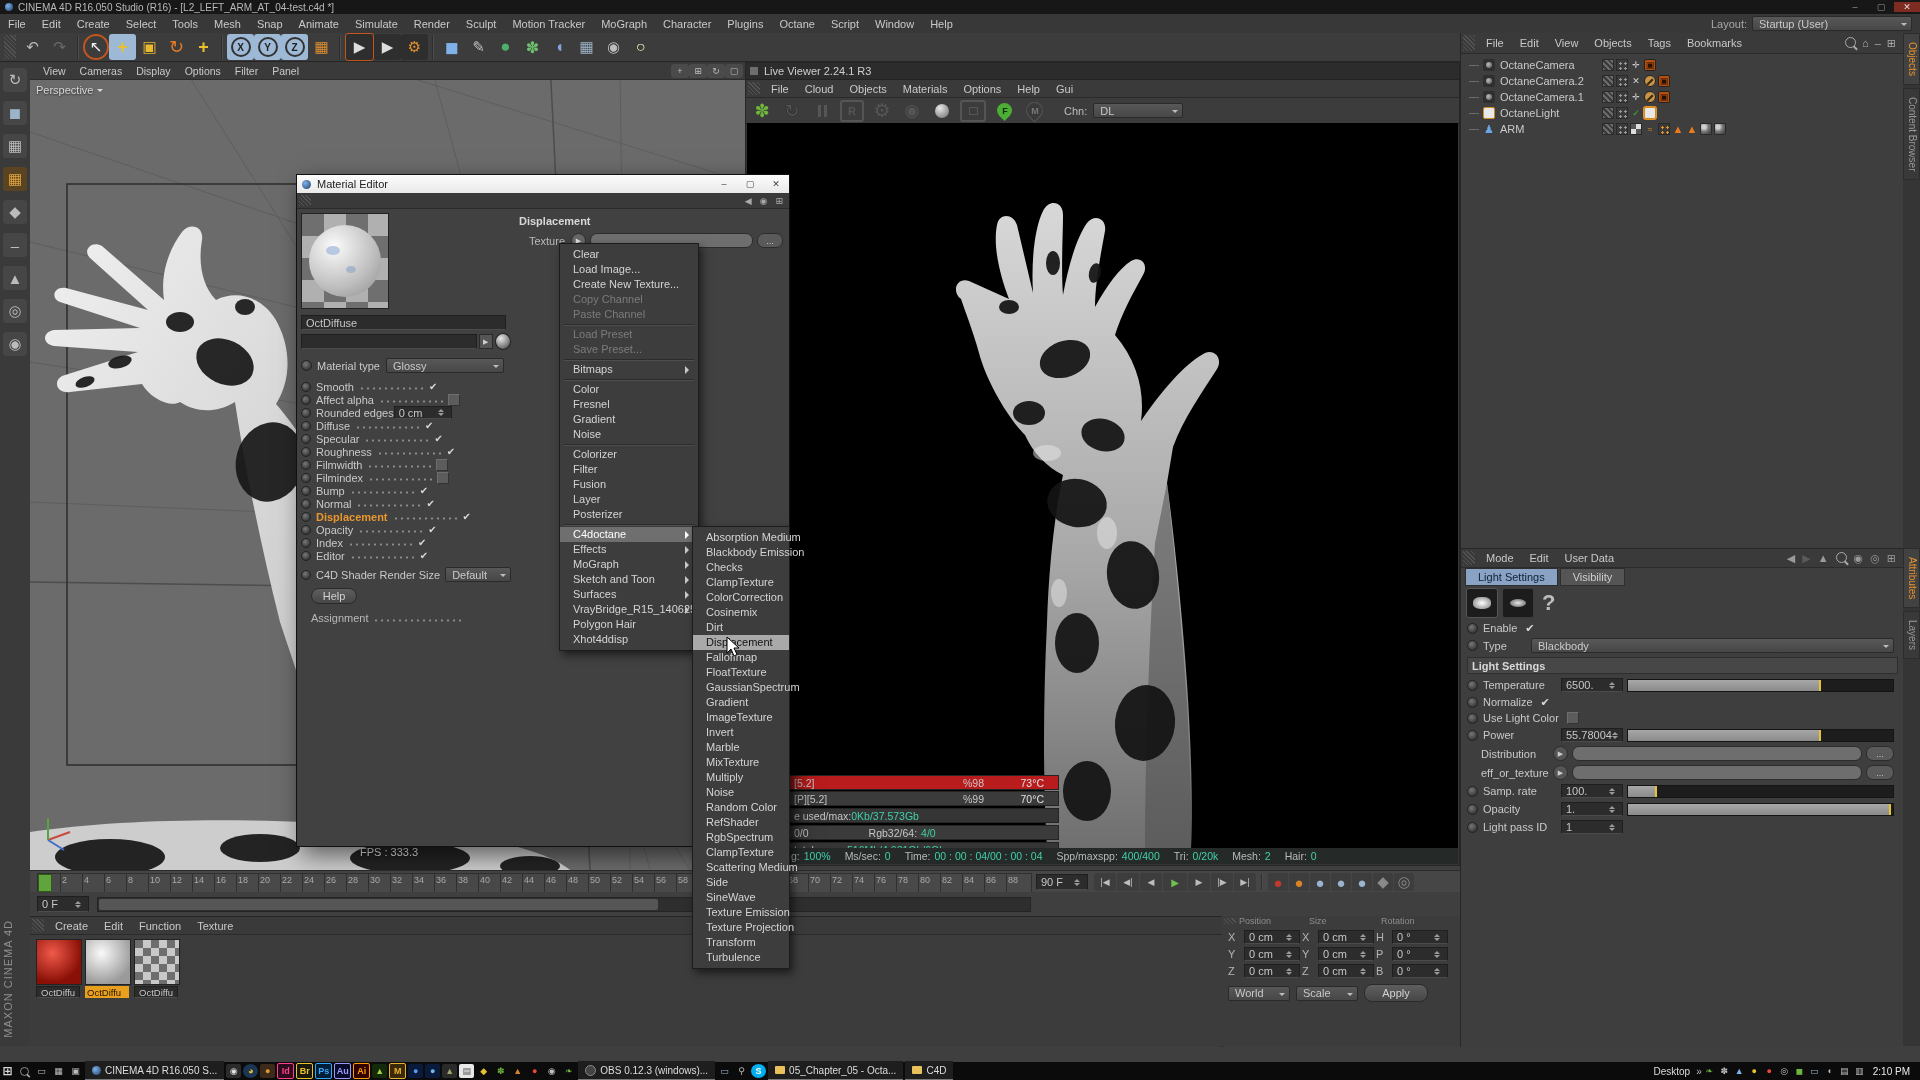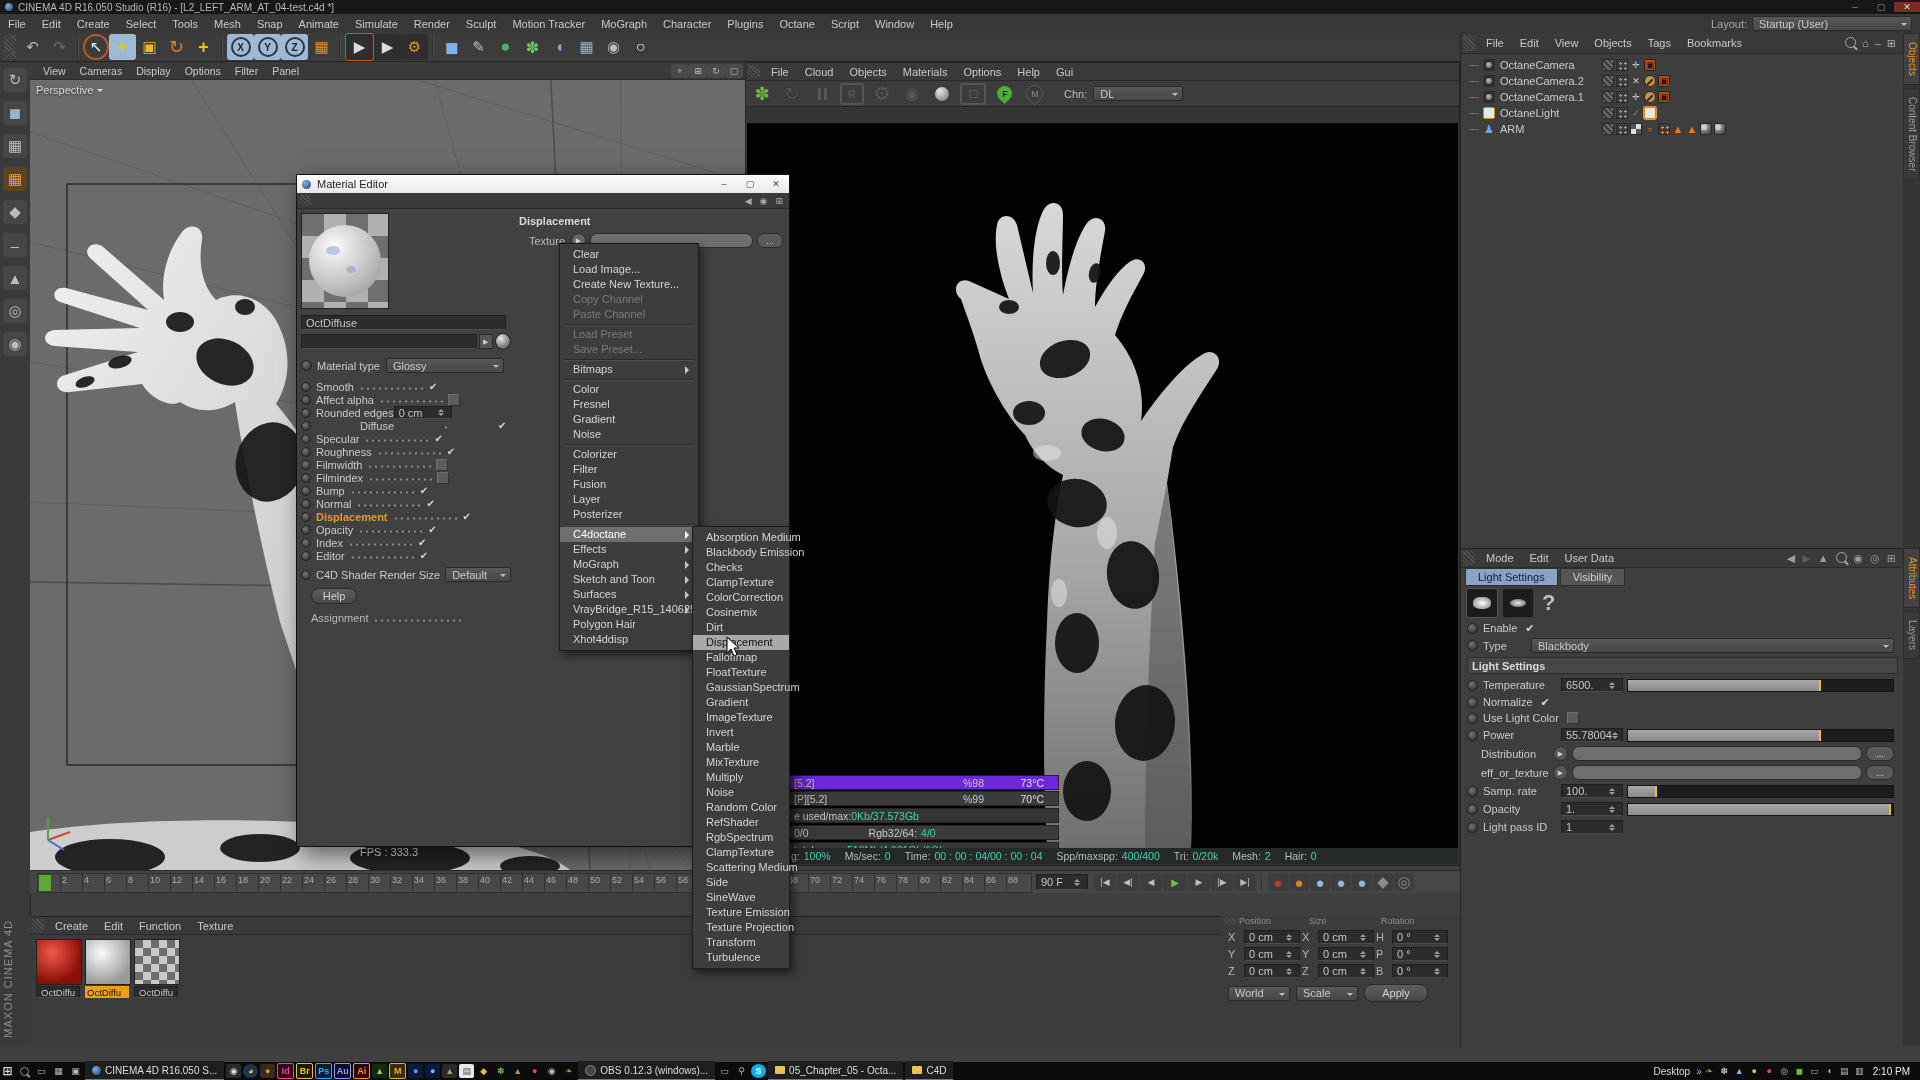--- a/index.html
+++ b/index.html
@@ -255,20 +255,24 @@
       </span>
     </div>
     <div class="abs row" style="left:6px;top:22px;color:#d8d8d8;text-shadow:0 1px 2px rgba(0,0,0,.6);">
       <span>Perspective</span>
       <i style="margin-left:4px;border:3px solid transparent;border-top-color:#d8d8d8;margin-top:3px;"></i>
     </div>
     <div class="abs" style="left:330px;bottom:12px;color:#e2e2e2;text-shadow:0 1px 2px rgba(0,0,0,.5);">FPS : 333.3</div>
   </div>
 
   <div class="abs" style="left:745px;top:62px;width:715px;height:804px;background:#353535;border:1px solid #262626;box-sizing:border-box;">
+    <div class="row" style="height:16px;background:#2c2c2c;padding-left:4px;border-bottom:1px solid #222;">
+      <span style="width:8px;height:8px;background:#6d6d6d;margin-right:6px;"></span>
+      <span style="color:#cfcfcf;">Live Viewer 2.24.1 R3</span>
+    </div>
     <div class="row" style="height:17px;background:#3a3a3a;border-bottom:1px solid #2a2a2a;">
       <span class="grip"></span>
       <div class="row" style="height:100%;">
 
       <span class="mi">File</span>
           <span class="mi">Cloud</span>
           <span class="mi">Objects</span>
           <span class="mi">Materials</span>
           <span class="mi">Options</span>
           <span class="mi">Help</span>
@@ -350,21 +354,21 @@
             <ellipse cx="312" cy="470" rx="8" ry="14"></ellipse>
           </g>
         </g>
       </svg>
 
       
       
       <div class="abs" style="left:42px;top:652px;width:270px;font-size:10.5px;">
         <div>
 
-            <div class="row" style="background:#6d28d9;border:1px solid #242424;height:13px;margin-bottom:1px;">
+            <div class="row" style="background:#b91c1c;border:1px solid #242424;height:13px;margin-bottom:1px;">
               <span style="width:120px;padding-left:4px;color:#c6c6c6;">[5.2]</span>
               <span style="width:70px;text-align:right;color:#c6c6c6;">%98</span>
               <span style="width:60px;text-align:right;color:#e0e0e0;padding-right:6px;">73°C</span>
             </div>
 
             <div class="row" style="background:#3b3b3b;border:1px solid #242424;height:13px;margin-bottom:1px;">
               <span style="width:120px;padding-left:4px;color:#c6c6c6;">[P][5.2]</span>
               <span style="width:70px;text-align:right;color:#c6c6c6;">%99</span>
               <span style="width:60px;text-align:right;color:#e0e0e0;padding-right:6px;">70°C</span>
             </div>
@@ -588,20 +592,32 @@
       <span class="tbn" style="width:20px;height:18px;background:#3d3d3d;color:#c0392b;">●</span>
       <span class="tbn" style="width:20px;height:18px;background:#3d3d3d;color:#d98326;">●</span>
       <span class="tbn" style="width:20px;height:18px;background:#3d3d3d;color:#9ab4cf;">●</span>
       <span class="tbn" style="width:20px;height:18px;background:#3d3d3d;color:#9ab4cf;">●</span>
       <span class="tbn" style="width:20px;height:18px;background:#3d3d3d;color:#9ab4cf;">●</span>
       <span class="tbn" style="width:20px;height:18px;background:#3d3d3d;color:#8a8a8a;">◆</span>
       <span class="tbn" style="width:20px;height:18px;background:#3d3d3d;color:#8a8a8a;">◎</span>
     </div>
   </div>
 
+  <div class="abs row" style="left:30px;top:892px;width:1430px;height:24px;background:#3f3f3f;">
+    <div class="row fld" style="margin-left:7px;width:52px;height:16px;">
+      <span>0 F</span>
+        <span class="spin">
+          <i class="up"></i>
+          <i class="dn"></i>
+        </span>
+    </div>
+    <div style="margin-left:8px;width:932px;height:13px;background:#2e2e2e;border:1px solid #242424;position:relative;">
+      <div style="position:absolute;left:1px;top:1px;bottom:1px;width:60%;background:#565656;border-radius:2px;"></div>
+    </div>
+  </div>
 
   <div class="abs" style="left:30px;top:916px;width:1192px;height:130px;background:#3c3c3c;border-top:1px solid #262626;border-right:1px solid #262626;">
     <div class="row" style="height:17px;background:#3a3a3a;border-bottom:1px solid #2b2b2b;">
       <span class="grip"></span>
       <div class="row" style="height:100%;">
 
       <span class="mi">Create</span>
           <span class="mi">Edit</span>
           <span class="mi">Function</span>
           <span class="mi">Texture</span>
@@ -1015,21 +1031,21 @@
 
             <span class="ch-val fld" style="width:58px;height:13px;">
               <span>0 cm</span>
               <span class="spin">
                 <i class="up"></i>
                 <i class="dn"></i>
               </span>
             </span>
           </div>
 
-          <div class="row ch-row checked" style="height:11px;gap:44px;">
+          <div class="row ch-row checked" style="height:11px;">
             <span class="pdot" style="width:8px;height:8px;"></span>
             <span class="ch-label" style="margin-left:5px;white-space:nowrap;">Diffuse</span>
             <span class="leader"></span>
             <span class="chk"></span>
 
           </div>
 
           <div class="row ch-row checked" style="height:11px;">
             <span class="pdot" style="width:8px;height:8px;"></span>
             <span class="ch-label" style="margin-left:5px;white-space:nowrap;">Specular</span>

